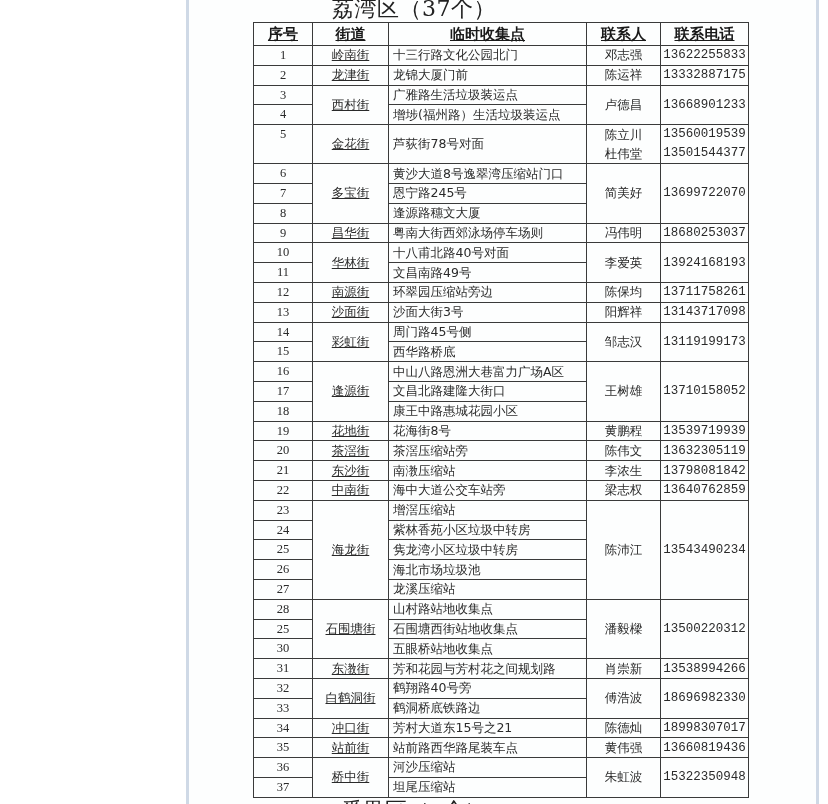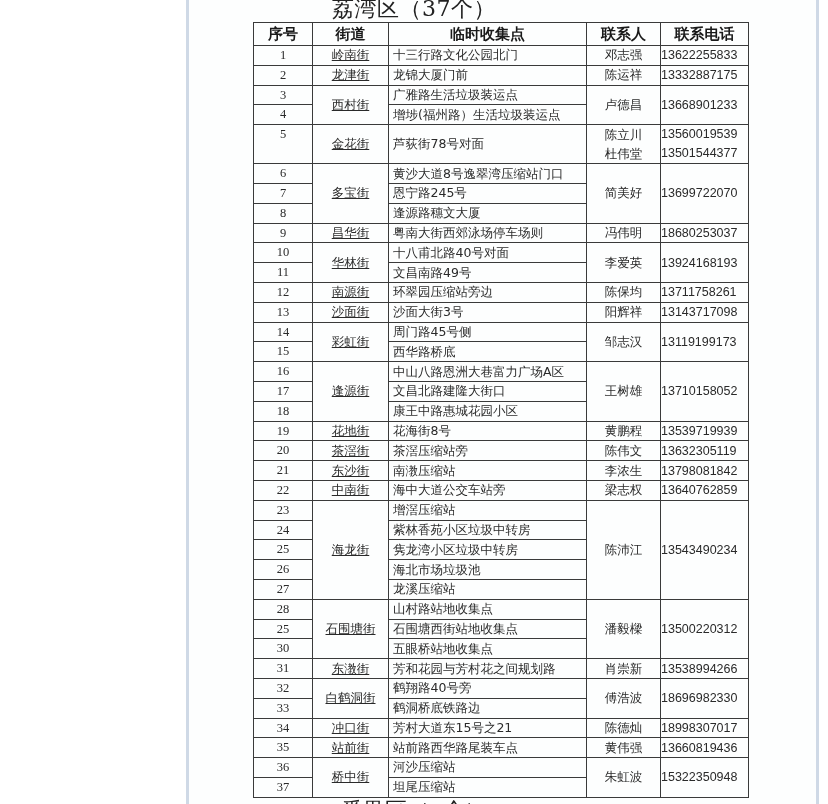--- a/index.html
+++ b/index.html
@@ -32,29 +32,30 @@
   }
   table.grid th, table.grid td {
     border:1px solid #3a3a3a;
     padding:0; overflow:hidden; white-space:nowrap;
     color:#2a2a2a;
   }
   table.grid th {
     height:22px; font-size:15px; font-weight:bold;
     font-family:"DejaVu Sans","Liberation Sans",sans-serif; text-align:center;
     color:#1a1a1a;
+    text-decoration:underline;
   }
   table.grid td {
     height:18.8px; font-size:12.5px; line-height:18px;
   }
   td.seq { text-align:center; font-family:"Liberation Serif","DejaVu Serif",serif; font-size:12px; vertical-align:top; }
   td.street { text-align:center; font-family:"DejaVu Sans","Liberation Sans",sans-serif; font-size:12.5px;text-decoration:underline; }
   td.point { text-align:left; padding-left:4px !important; font-family:"DejaVu Sans","Liberation Sans",sans-serif; font-size:12.5px; }
   td.person { text-align:center; font-family:"DejaVu Sans","Liberation Sans",sans-serif; font-size:12.5px;margin-left:48px; }
-  td.phone { font-family:Liberation Sans, sans-serif; font-size:12.5px; }
+  td.phone { text-align:center; font-family:Liberation Mono, monospace; font-size:12.5px; }
   .multi { display:block; line-height:19px; }
   tr.tall td { height:38px; }
 </style>
 </head>
 <body>
 
 <div class="page"></div>
 
 <div class="title">荔湾区（37个）</div>
 

